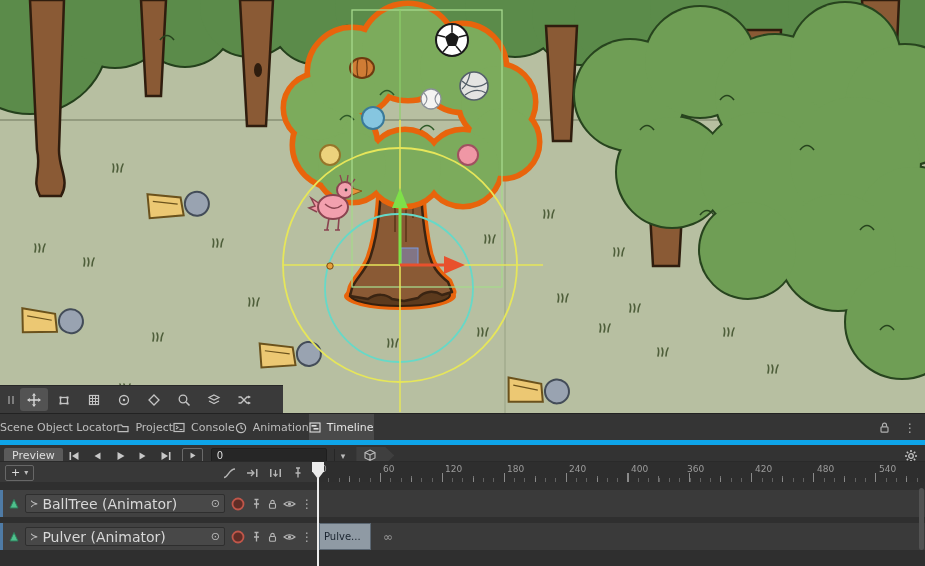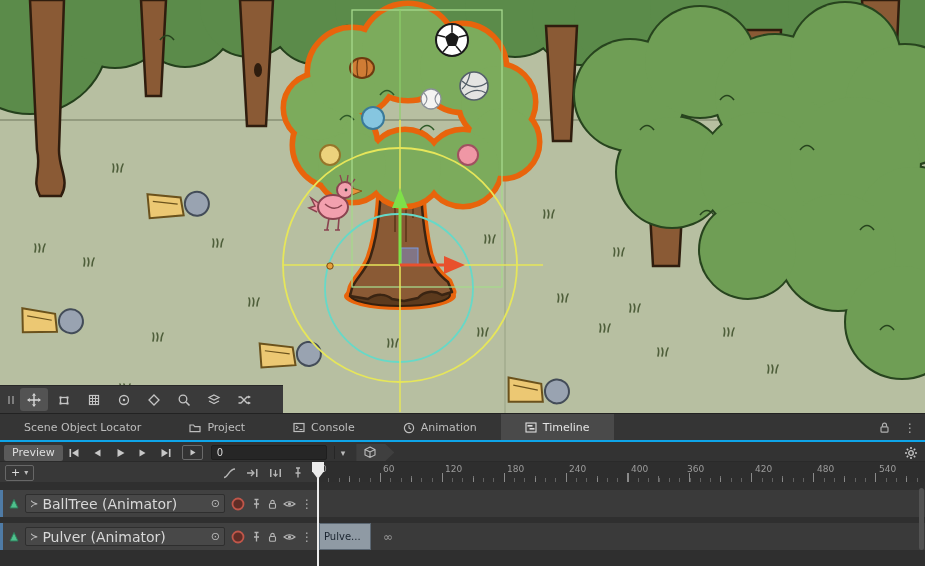--- a/index.html
+++ b/index.html
@@ -11,28 +11,28 @@
   #scene svg{display:block;}
   #scene-toolbar{position:absolute;left:0;top:385px;width:283px;height:28px;background:#3a3a3a;
     border-top:1px solid #282828;display:flex;align-items:center;padding:0 3px;box-sizing:border-box;gap:2px;}
   .tool-btn{width:28px;height:23px;display:flex;align-items:center;justify-content:center;border-radius:3px;}
   .tool-btn.sel{background:#535353;}
   .tool-btn.grip{width:15px;}
 
   
   #tabbar{position:absolute;left:0;top:413px;width:925px;height:27px;background:#353535;
     border-top:1px solid #222;display:flex;align-items:stretch;}
-  .tab{display:flex;align-items:center;gap:6px;padding:0 24px;font-size:11px;color:#bdbdbd;white-space:nowrap;}
+  .tab{display:flex;align-items:center;gap:6px;padding:0 0;font-size:11px;color:#bdbdbd;white-space:nowrap;}
   .tab.active{background:#4a4a4a;color:#e4e4e4;}
   #tabbar-right{margin-left:auto;display:flex;align-items:center;gap:13px;padding-right:9px;}
   .kebab{font-size:12px;color:#b0b0b0;line-height:1;}
 
   
   #tl-header{position:absolute;left:0;top:440px;width:925px;height:21px;background:#333;
-    border-top:2px solid #0ea5e9;display:flex;align-items:center;}
+    border-top:5px solid #0ea5e9;display:flex;align-items:center;}
   #preview-btn{margin-left:4px;height:16px;padding:0 8px;background:#5a5a5a;border-radius:2px;
     font-size:11px;color:#dedede;display:flex;align-items:center;}
   .tr-btn{width:23px;height:17px;display:flex;align-items:center;justify-content:center;}
   .tr-btn.boxed{border:1px solid #6a6a6a;border-radius:2px;width:19px;height:13px;margin-left:4px;}
   #frame-field{width:104px;height:13px;background:#262626;border:1px solid #1e1e1e;border-radius:2px;
     margin-left:8px;font-size:10px;color:#dcdcdc;padding:0 5px;display:flex;align-items:center;}
   .vsep{width:1px;height:13px;background:#262626;margin-left:7px;}
   #frame-caret{margin-left:6px;font-size:9px;color:#bbb;}
   #breadcrumb{margin-left:11px;height:17px;background:#3f3f3f;display:flex;align-items:center;gap:6px;
     padding:0 18px 0 8px;font-size:11px;color:#d0d0d0;

